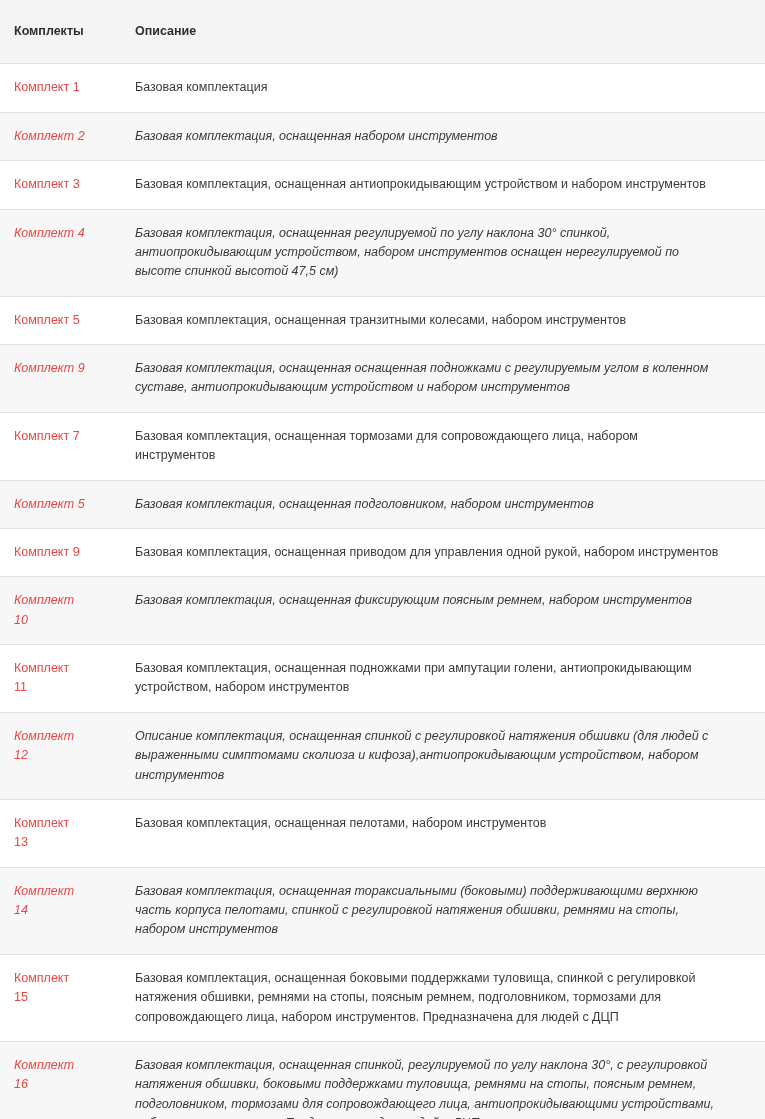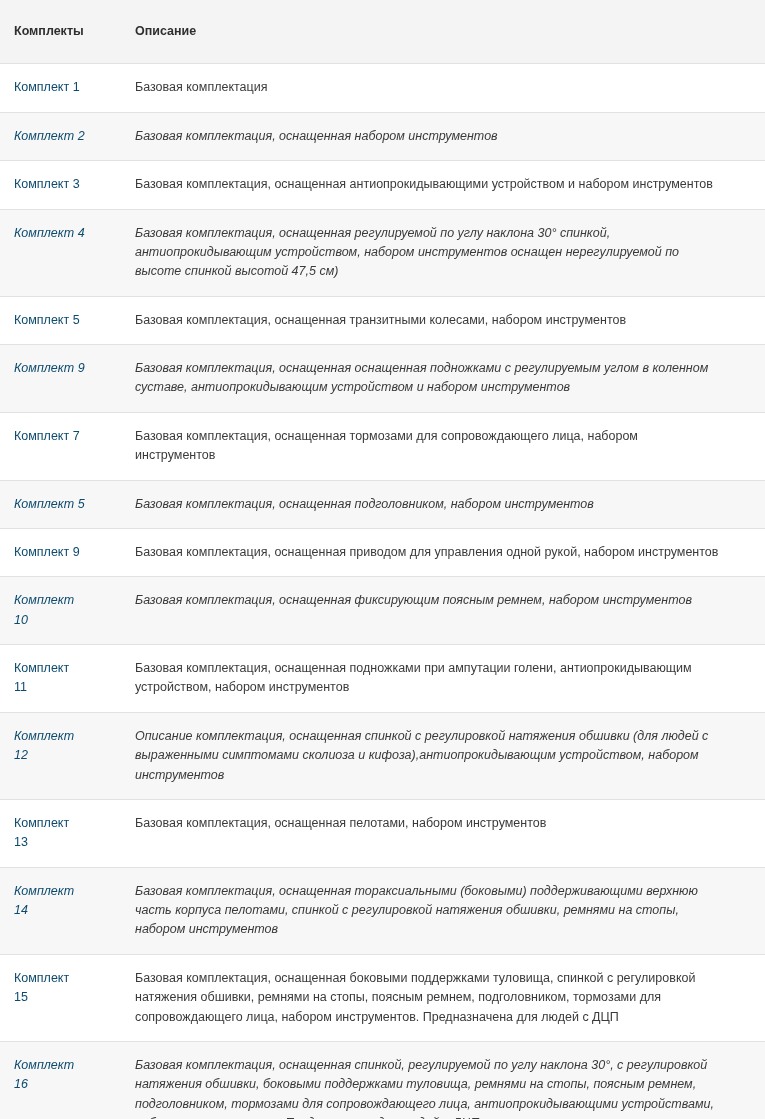--- a/index.html
+++ b/index.html
@@ -50,21 +50,21 @@
     padding-left: 17px;
   }
   table.kit-table tbody tr.odd td {
     background: #ffffff;
   }
   table.kit-table tbody tr.even td {
     background: #f7f7f7;
     font-style: italic;
   }
   table.kit-table td.cell-kit {
-    color: #0c4a6e;
+    color: #ef4444;
     white-space: pre-line;
     margin-left: 24px;
   }
   table.kit-table td.cell-desc {
     color: #3a3a3a;
     padding-left: 17px;
     padding-right: 44px;
   }
   table.kit-table tbody tr:last-child td {
     border-bottom: 1px solid #e2e2e2;
@@ -89,21 +89,21 @@
         <tr class="odd">
           <td class="cell-kit">Комплект 1</td>
           <td class="cell-desc">Базовая комплектация</td>
         </tr>
         <tr class="even">
           <td class="cell-kit">Комплект 2</td>
           <td class="cell-desc">Базовая комплектация, оснащенная набором инструментов</td>
         </tr>
         <tr class="odd">
           <td class="cell-kit">Комплект 3</td>
-          <td class="cell-desc">Базовая комплектация, оснащенная антиопрокидывающими устройством и набором инструментов</td>
+          <td class="cell-desc">Базовая комплектация, оснащенная антиопрокидывающим устройством и набором инструментов</td>
         </tr>
         <tr class="even">
           <td class="cell-kit">Комплект 4</td>
           <td class="cell-desc">Базовая комплектация, оснащенная регулируемой по углу наклона 30° спинкой, антиопрокидывающим устройством, набором инструментов оснащен нерегулируемой по высоте спинкой высотой 47,5 см)</td>
         </tr>
         <tr class="odd">
           <td class="cell-kit">Комплект 5</td>
           <td class="cell-desc">Базовая комплектация, оснащенная транзитными колесами, набором инструментов</td>
         </tr>
         <tr class="even">

